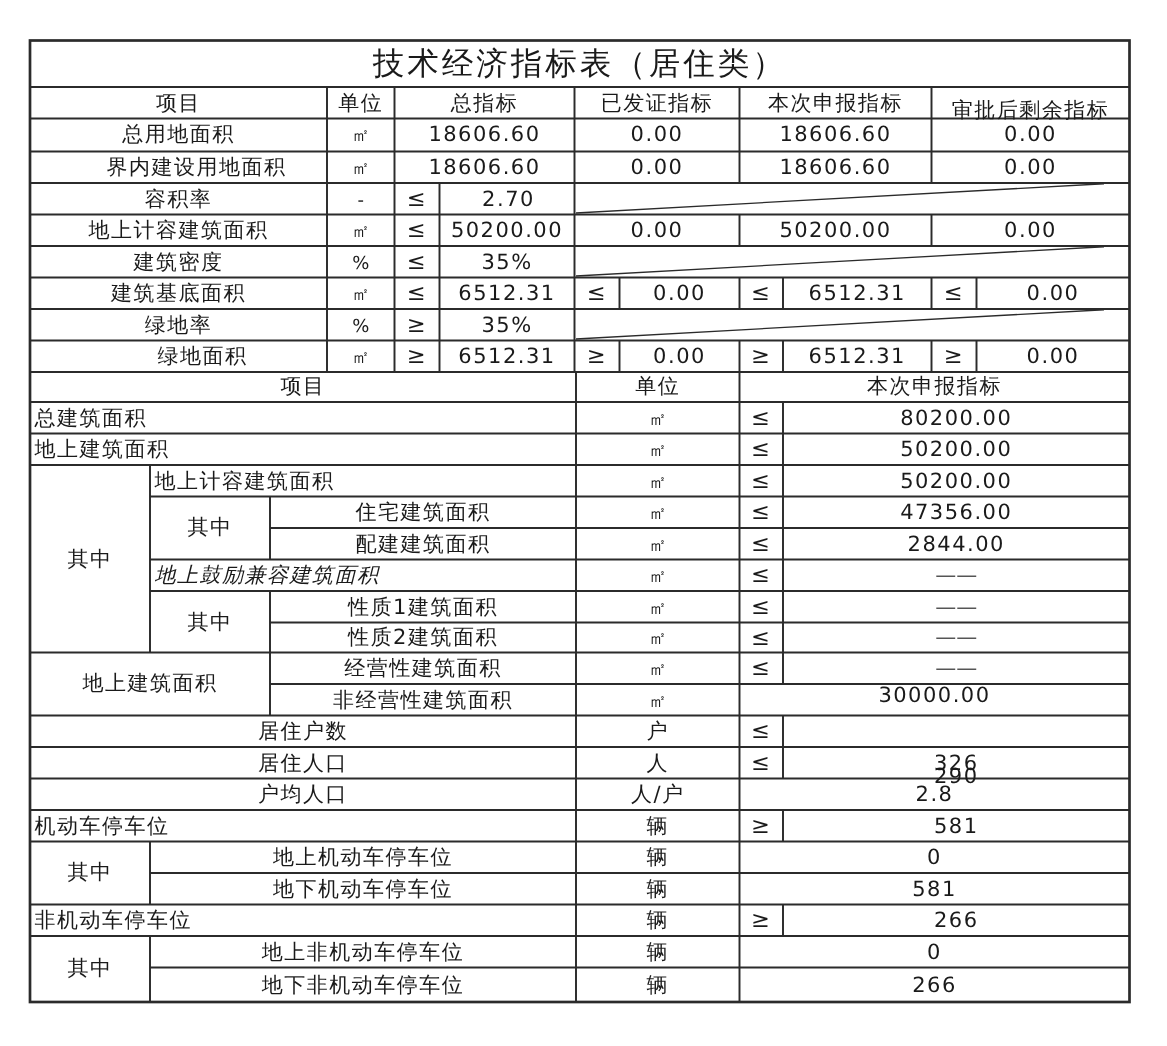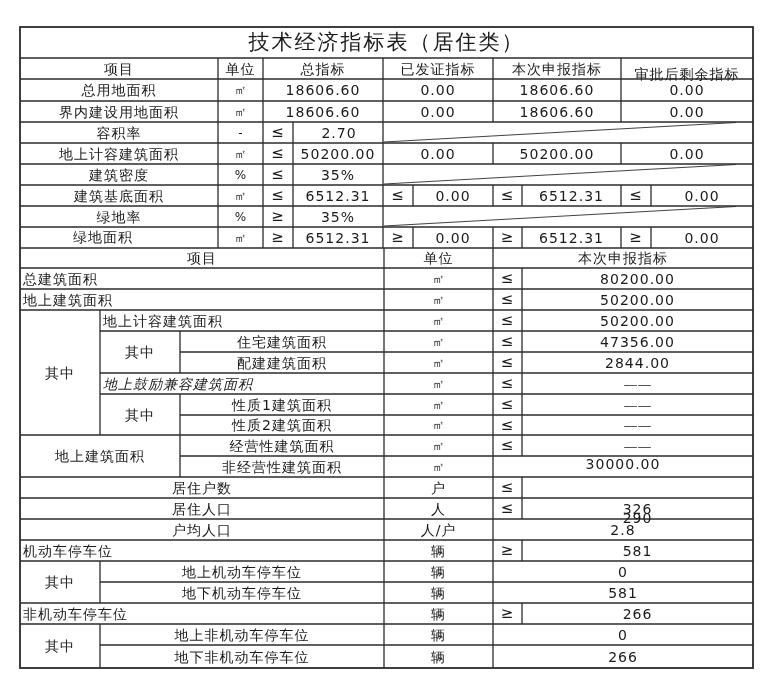--- a/index.html
+++ b/index.html
@@ -110,21 +110,21 @@
   <div class="c" style="left:493px;top:58px;width:128px;height:21px;">本次申报指标</div>
   <div class="c" style="left:621px;top:58px;width:132px;height:31px;">审批后剩余指标</div>
 
   <div class="c" style="left:20px;top:79px;width:198px;height:22px;">总用地面积</div>
   <div class="c unit" style="left:218px;top:79px;width:45px;height:22px;">㎡</div>
   <div class="c num" style="left:263px;top:79px;width:120px;height:22px;">18606.60</div>
   <div class="c num" style="left:383px;top:79px;width:110px;height:22px;">0.00</div>
   <div class="c num" style="left:493px;top:79px;width:128px;height:22px;">18606.60</div>
   <div class="c num" style="left:621px;top:79px;width:132px;height:22px;">0.00</div>
 
-  <div class="c" style="left:20px;top:101px;width:198px;height:21px;">界内建设用地面积</div>
+  <div class="c" style="left:20px;top:101px;width:198px;height:21px;padding-left:12px;">界内建设用地面积</div>
   <div class="c unit" style="left:218px;top:101px;width:45px;height:21px;">㎡</div>
   <div class="c num" style="left:263px;top:101px;width:120px;height:21px;">18606.60</div>
   <div class="c num" style="left:383px;top:101px;width:110px;height:21px;">0.00</div>
   <div class="c num" style="left:493px;top:101px;width:128px;height:21px;">18606.60</div>
   <div class="c num" style="left:621px;top:101px;width:132px;height:21px;">0.00</div>
 
   <div class="c" style="left:20px;top:122px;width:198px;height:21px;">容积率</div>
   <div class="c unit" style="left:218px;top:122px;width:45px;height:21px;">-</div>
   <div class="c sym" style="left:263px;top:122px;width:30px;height:21px;">≤</div>
   <div class="c num" style="left:293px;top:122px;width:92px;height:21px;">2.70</div>
@@ -151,21 +151,21 @@
   <div class="c sym" style="left:493px;top:185px;width:29px;height:21px;">≤</div>
   <div class="c num" style="left:522px;top:185px;width:99px;height:21px;">6512.31</div>
   <div class="c sym" style="left:621px;top:185px;width:30px;height:21px;">≤</div>
   <div class="c num" style="left:651px;top:185px;width:102px;height:21px;">0.00</div>
 
   <div class="c" style="left:20px;top:206px;width:198px;height:21px;">绿地率</div>
   <div class="c unit" style="left:218px;top:206px;width:45px;height:21px;">%</div>
   <div class="c sym" style="left:263px;top:206px;width:30px;height:21px;">≥</div>
   <div class="c num" style="left:293px;top:206px;width:90px;height:21px;">35%</div>
 
-  <div class="c" style="left:4px;top:227px;width:198px;height:21px;font-family:Liberation Mono, monospace;">绿地面积</div>
+  <div class="c" style="left:36px;top:227px;width:198px;height:21px;">绿地面积</div>
   <div class="c unit" style="left:218px;top:227px;width:45px;height:21px;">㎡</div>
   <div class="c sym" style="left:263px;top:227px;width:30px;height:21px;">≥</div>
   <div class="c num" style="left:293px;top:227px;width:90px;height:21px;">6512.31</div>
   <div class="c sym" style="left:383px;top:227px;width:30px;height:21px;">≥</div>
   <div class="c num" style="left:413px;top:227px;width:80px;height:21px;">0.00</div>
   <div class="c sym" style="left:493px;top:227px;width:29px;height:21px;">≥</div>
   <div class="c num" style="left:522px;top:227px;width:99px;height:21px;">6512.31</div>
   <div class="c sym" style="left:621px;top:227px;width:30px;height:21px;">≥</div>
   <div class="c num" style="left:651px;top:227px;width:102px;height:21px;">0.00</div>
 

